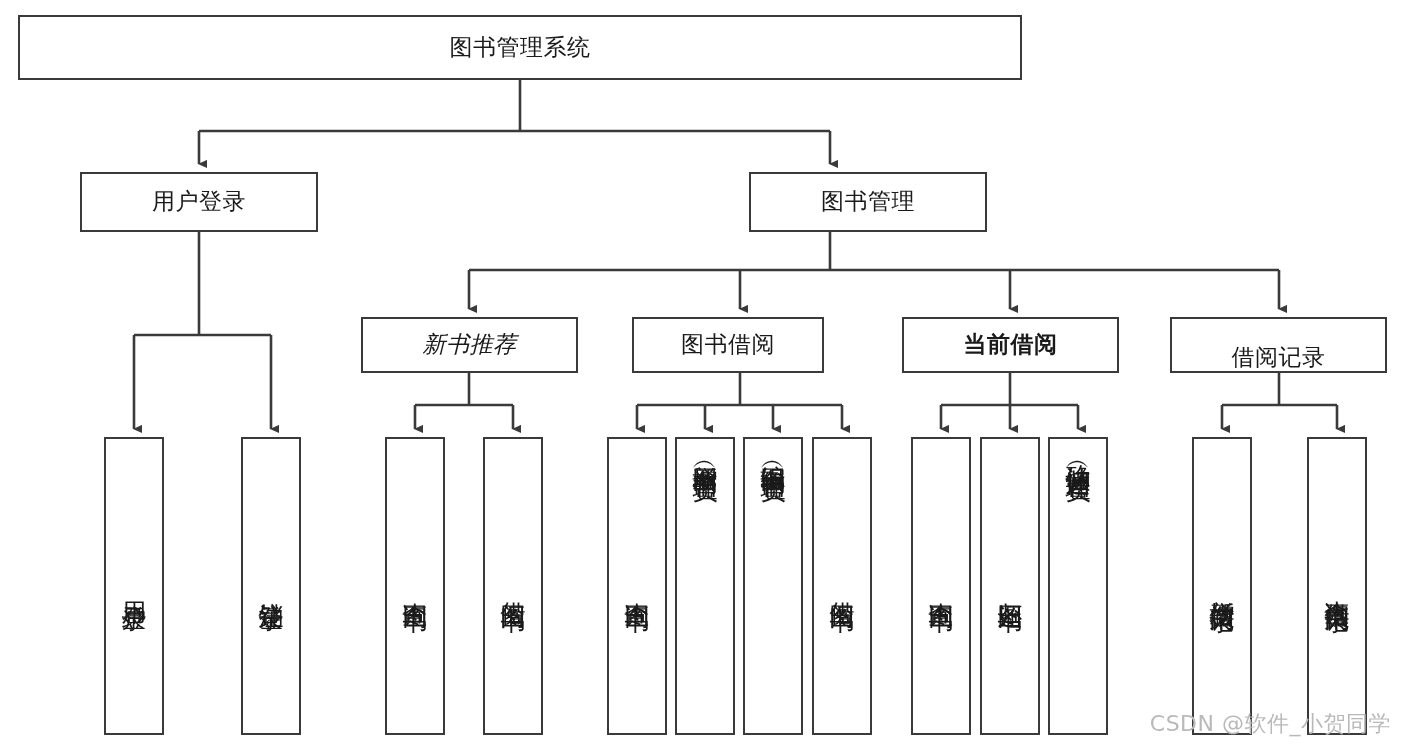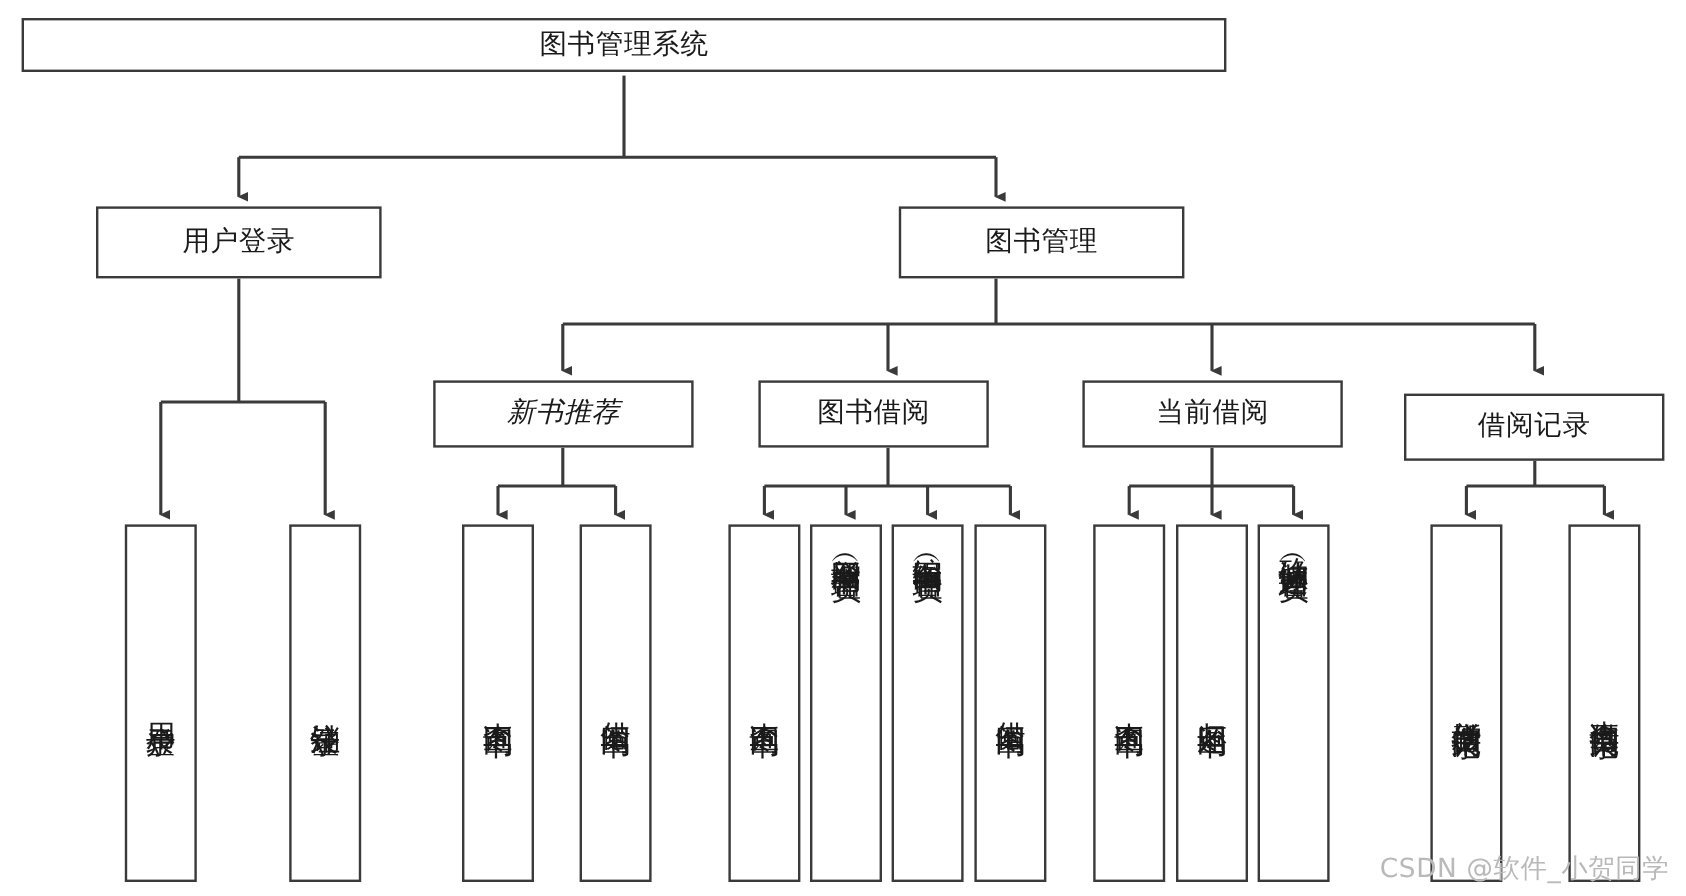--- a/index.html
+++ b/index.html
@@ -119,45 +119,45 @@
     <path d="M 941 405 L 941 429" stroke="#3a3a3a" stroke-width="2.6" fill="none" marker-end="url(#arrowhead)"></path>
     <path d="M 1010 405 L 1010 429" stroke="#3a3a3a" stroke-width="2.6" fill="none" marker-end="url(#arrowhead)"></path>
     <path d="M 1078 405 L 1078 429" stroke="#3a3a3a" stroke-width="2.6" fill="none" marker-end="url(#arrowhead)"></path>
 
     <path d="M 1279 373 L 1279 405" stroke="#3a3a3a" stroke-width="2.6" fill="none"></path>
     <path d="M 1222 405 L 1337 405" stroke="#3a3a3a" stroke-width="2.6" fill="none"></path>
     <path d="M 1222 405 L 1222 429" stroke="#3a3a3a" stroke-width="2.6" fill="none" marker-end="url(#arrowhead)"></path>
     <path d="M 1337 405 L 1337 429" stroke="#3a3a3a" stroke-width="2.6" fill="none" marker-end="url(#arrowhead)"></path>
   </svg>
 
-  <div class="node horizontal" style="left:18px; top:15px; width:1004px; height:45px;">
+  <div class="node horizontal" style="left:18px; top:15px; width:1004px; height:65px;">
     <span class="node-label">图书管理系统</span>
   </div>
 
   <div class="node horizontal" style="left:80px; top:172px; width:238px; height:60px;">
     <span class="node-label">用户登录</span>
   </div>
 
   <div class="node horizontal" style="left:711px; top:172px; width:238px; height:60px;margin-left:38px;">
     <span class="node-label">图书管理</span>
   </div>
 
   <div class="node horizontal" style="left:361px; top:317px; width:217px; height:56px;font-style:italic;">
     <span class="node-label">新书推荐</span>
   </div>
 
   <div class="node horizontal" style="left:632px; top:317px; width:192px; height:56px;">
     <span class="node-label">图书借阅</span>
   </div>
 
-  <div class="node horizontal" style="left:902px; top:317px; width:217px; height:56px;">
+  <div class="node horizontal" style="left:902px; top:317px; width:217px; height:56px;font-weight:bold;">
     <span class="node-label">当前借阅</span>
   </div>
 
-  <div class="node horizontal" style="left:1170px; top:328px; width:217px; height:56px;">
+  <div class="node horizontal" style="left:1170px; top:317px; width:217px; height:56px;align-items:flex-end;">
     <span class="node-label">借阅记录</span>
   </div>
 
   <div class="node vertical center-text" style="left:104px; top:437px; width:60px; height:298px;">
     <span class="node-label">用户登录</span>
   </div>
 
   <div class="node vertical center-text" style="left:241px; top:437px; width:60px; height:298px;">
     <span class="node-label">注销登录</span>
   </div>

